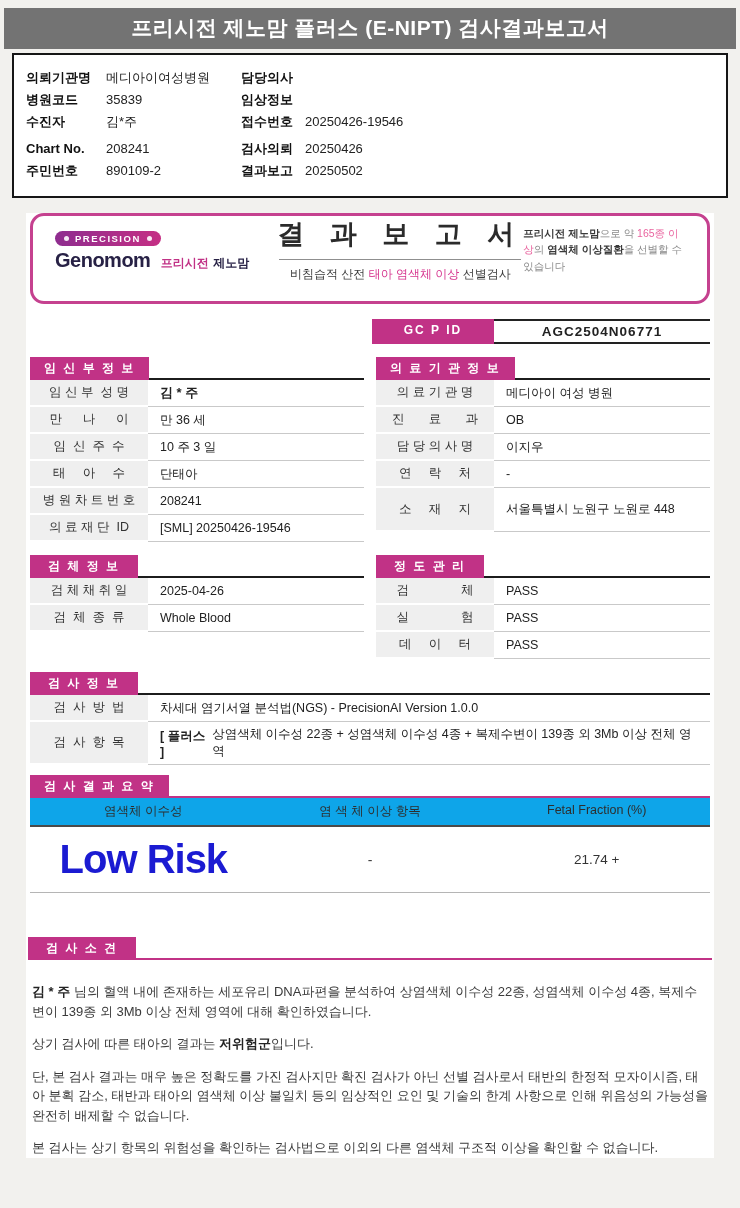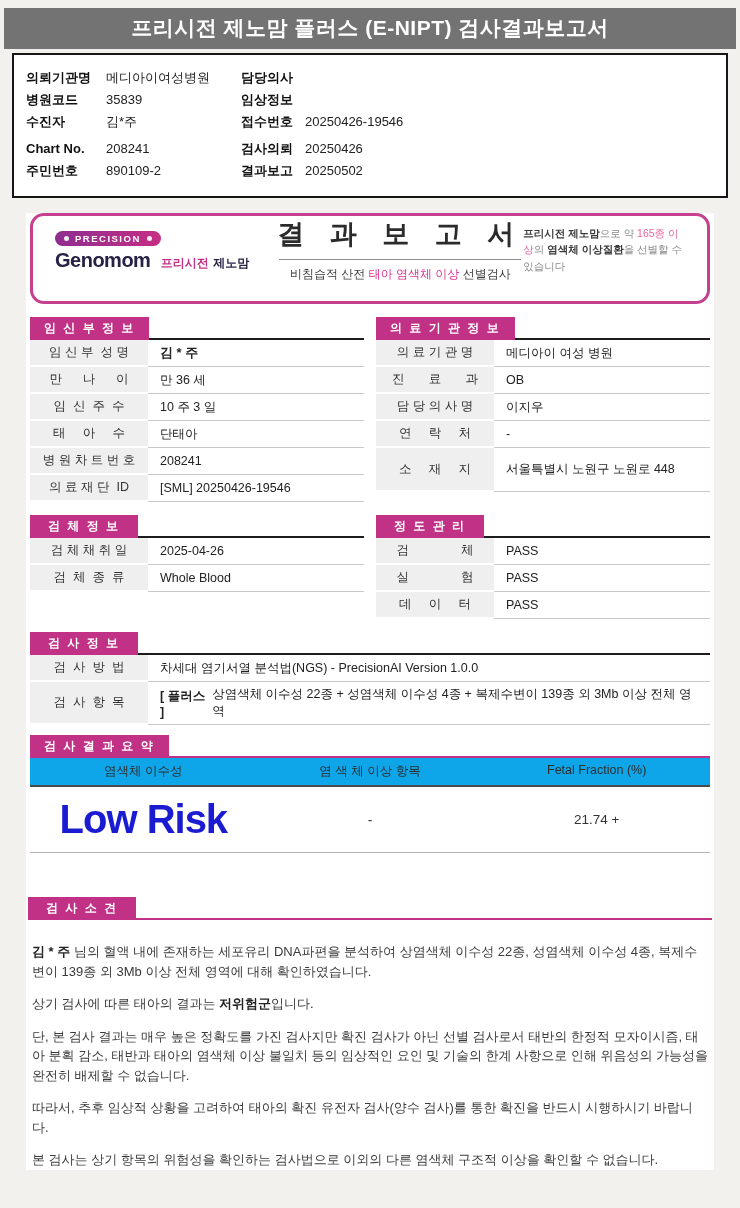--- a/index.html
+++ b/index.html
@@ -182,20 +182,24 @@
       <div class="rtitle-line"></div>
       <div class="rsub">
         <span>비침습적 산전 </span><span class="hl">태아 염색체 이상</span><span> 선별검사</span>
       </div>
     </div>
     <div class="lg-right">
       <span class="b">프리시전 제노맘</span><span>으로 약 </span><span class="pk">165종 이상</span><span>의 </span><span class="b">염색체 이상질환</span><span>을 선별할 수 있습니다</span>
     </div>
   </div>
 
+  <div class="gcp-row">
+    <div class="gcp-label">GC P ID</div>
+    <div class="gcp-value">AGC2504N06771</div>
+  </div>
 
   <div class="cols2">
     <div>
       <span class="tab">임 신 부 정 보</span>
       <div class="dark-rule"></div>
       <div class="trow">
         <div class="tlabel">임 신 부  성 명</div>
         <div class="tvalue bold">김 * 주</div>
       </div>
       <div class="trow">
@@ -306,17 +310,16 @@
       <div class="sum-ff">21.74 +</div>
     </div>
   </div>
 
   <div class="findings">
     <span class="tab">검 사 소 견</span>
     <div class="mag-rule"></div>
     <p class="fpara"><span class="bseg">김 * 주</span><span> 님의 혈액 내에 존재하는 세포유리 DNA파편을 분석하여 상염색체 이수성 22종, 성염색체 이수성 4종, 복제수변이 139종 외 3Mb 이상 전체 영역에 대해 확인하였습니다.</span></p>
     <p class="fpara"><span>상기 검사에 따른 태아의 결과는 </span><span class="bseg">저위험군</span><span>입니다.</span></p>
     <p class="fpara">단, 본 검사 결과는 매우 높은 정확도를 가진 검사지만 확진 검사가 아닌 선별 검사로서 태반의 한정적 모자이시즘, 태아 분획 감소, 태반과 태아의 염색체 이상 불일치 등의 임상적인 요인 및 기술의 한계 사항으로 인해 위음성의 가능성을 완전히 배제할 수 없습니다.</p>
-    <p class="fpara">따라서, 추후 임상적 상황을 고려하여 태아의 확진 유전자 검사(양수 검사)를 통한 확진을 반드시 시행하시기 바랍니다.</p>
     <p class="fpara">본 검사는 상기 항목의 위험성을 확인하는 검사법으로 이외의 다른 염색체 구조적 이상을 확인할 수 없습니다.</p>
   </div>
 
 </div>
 
 </body></html>

